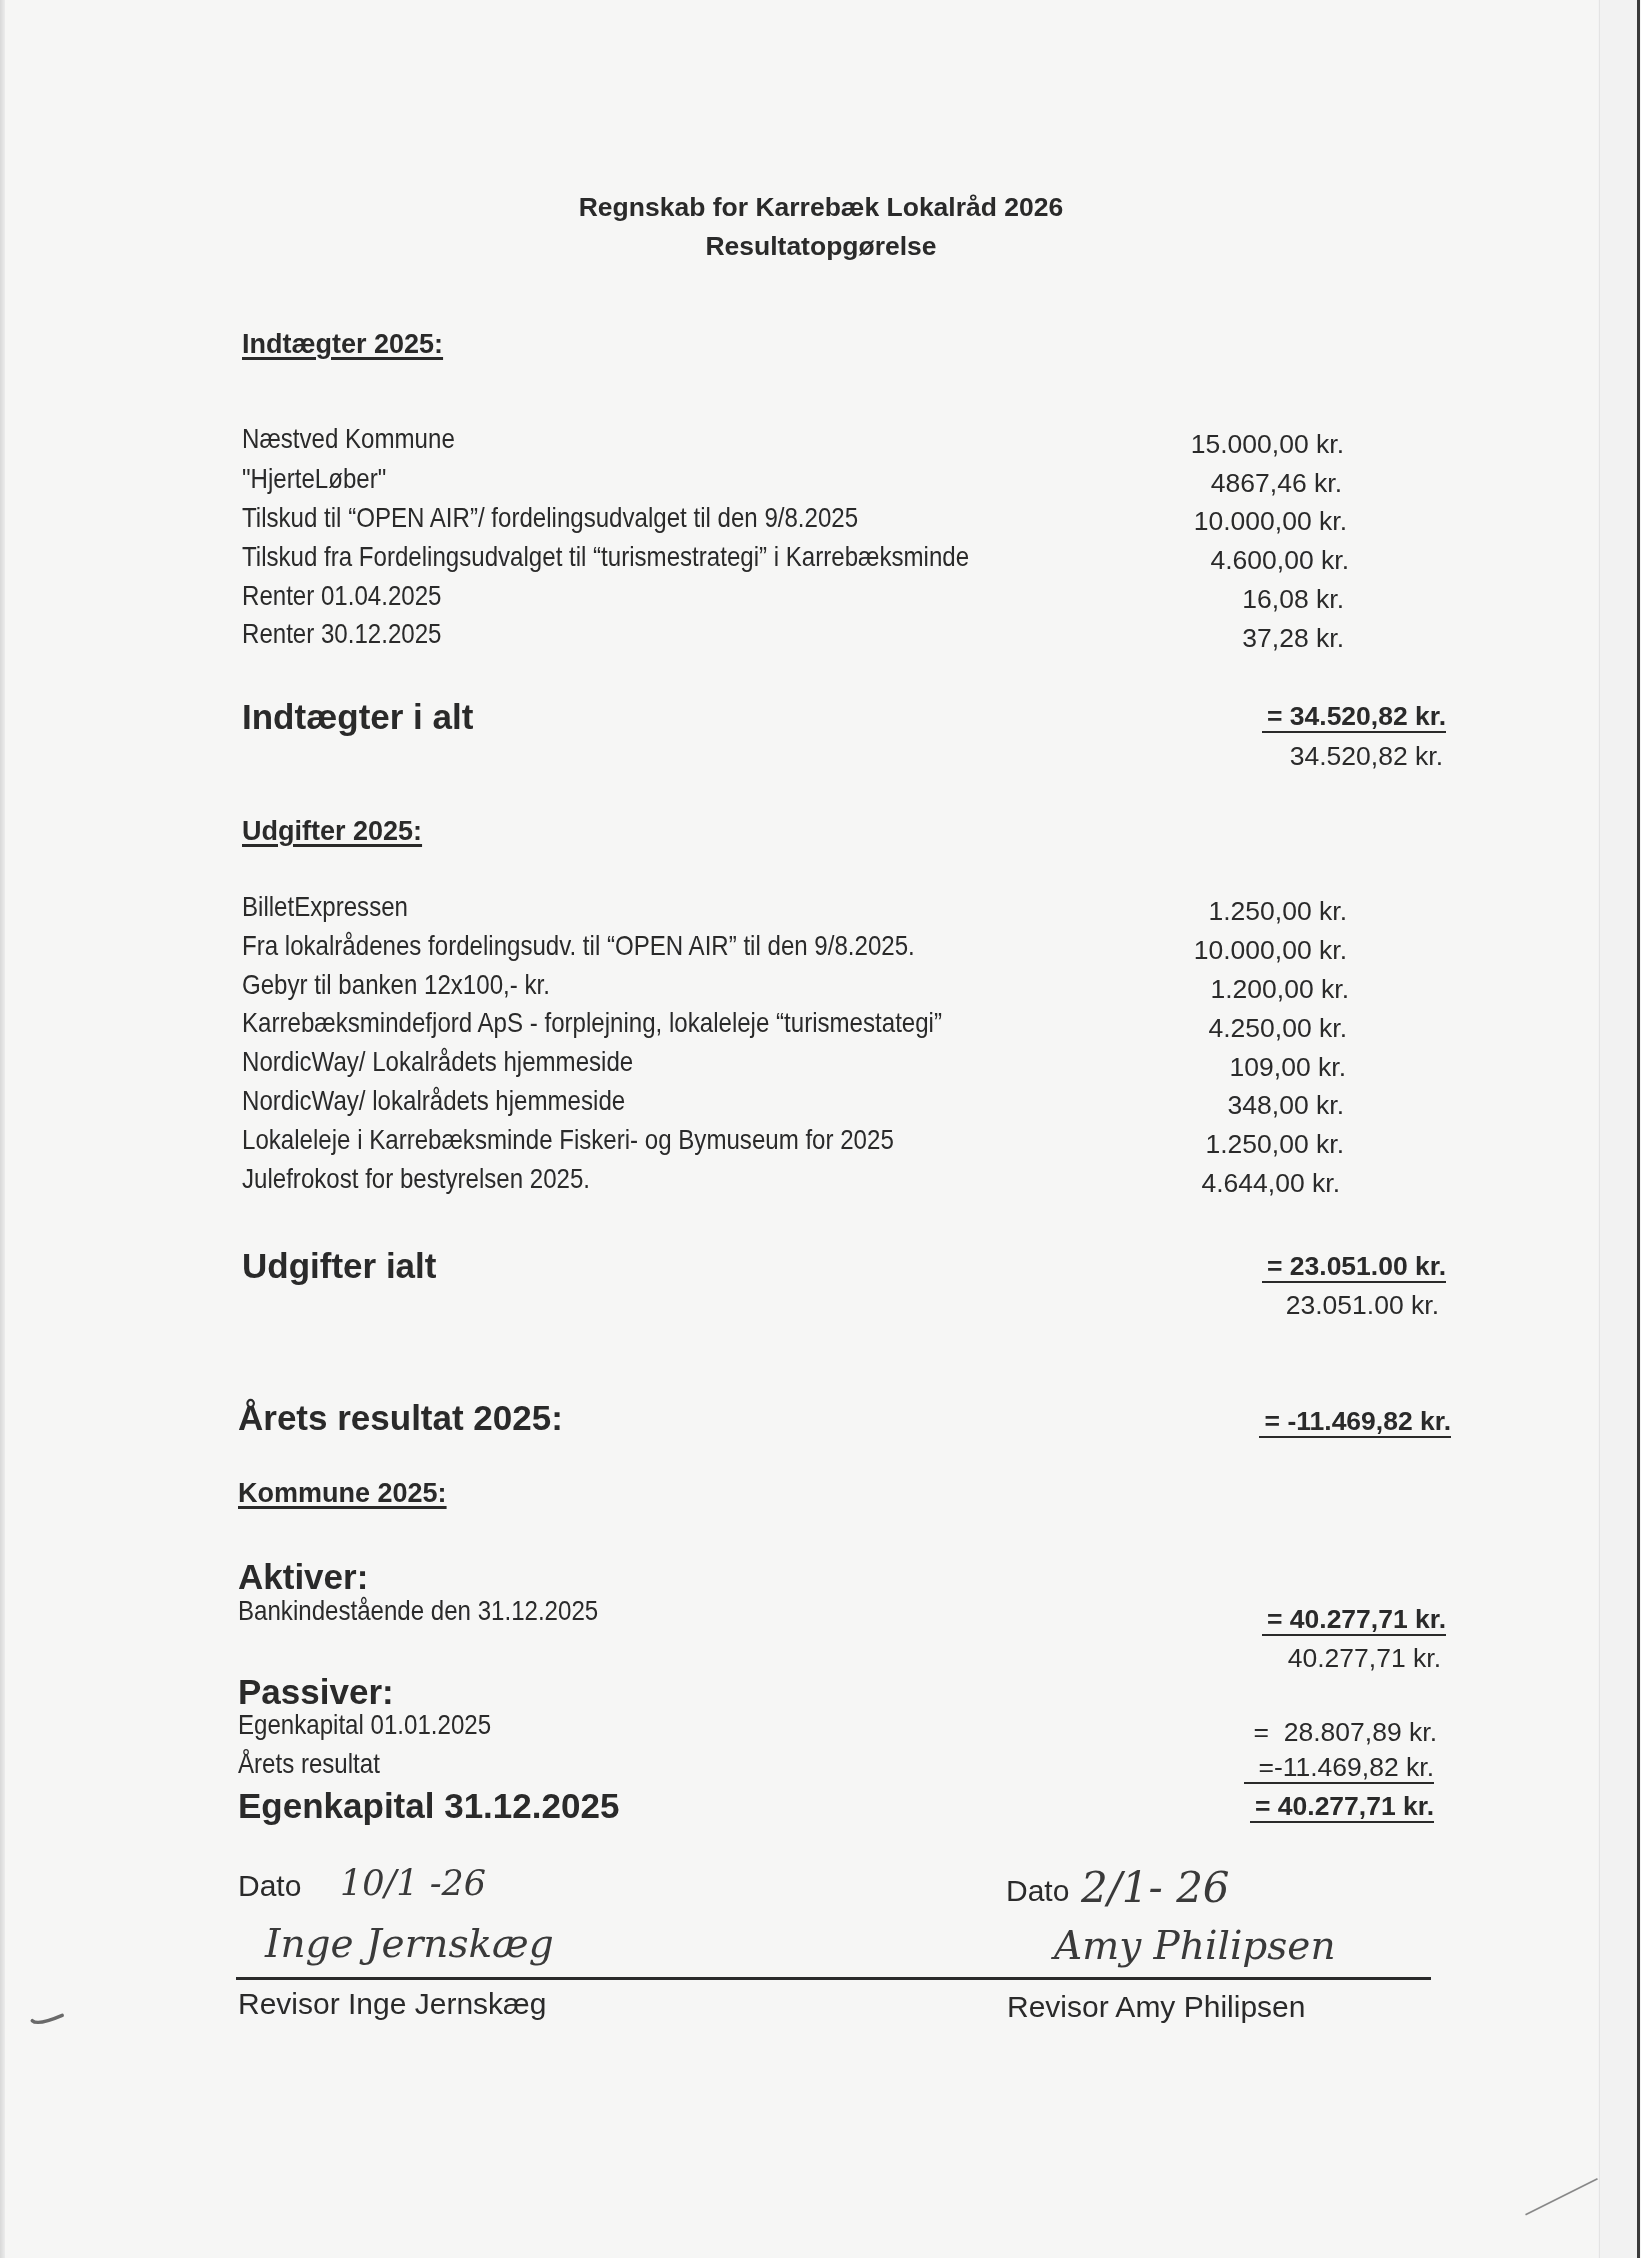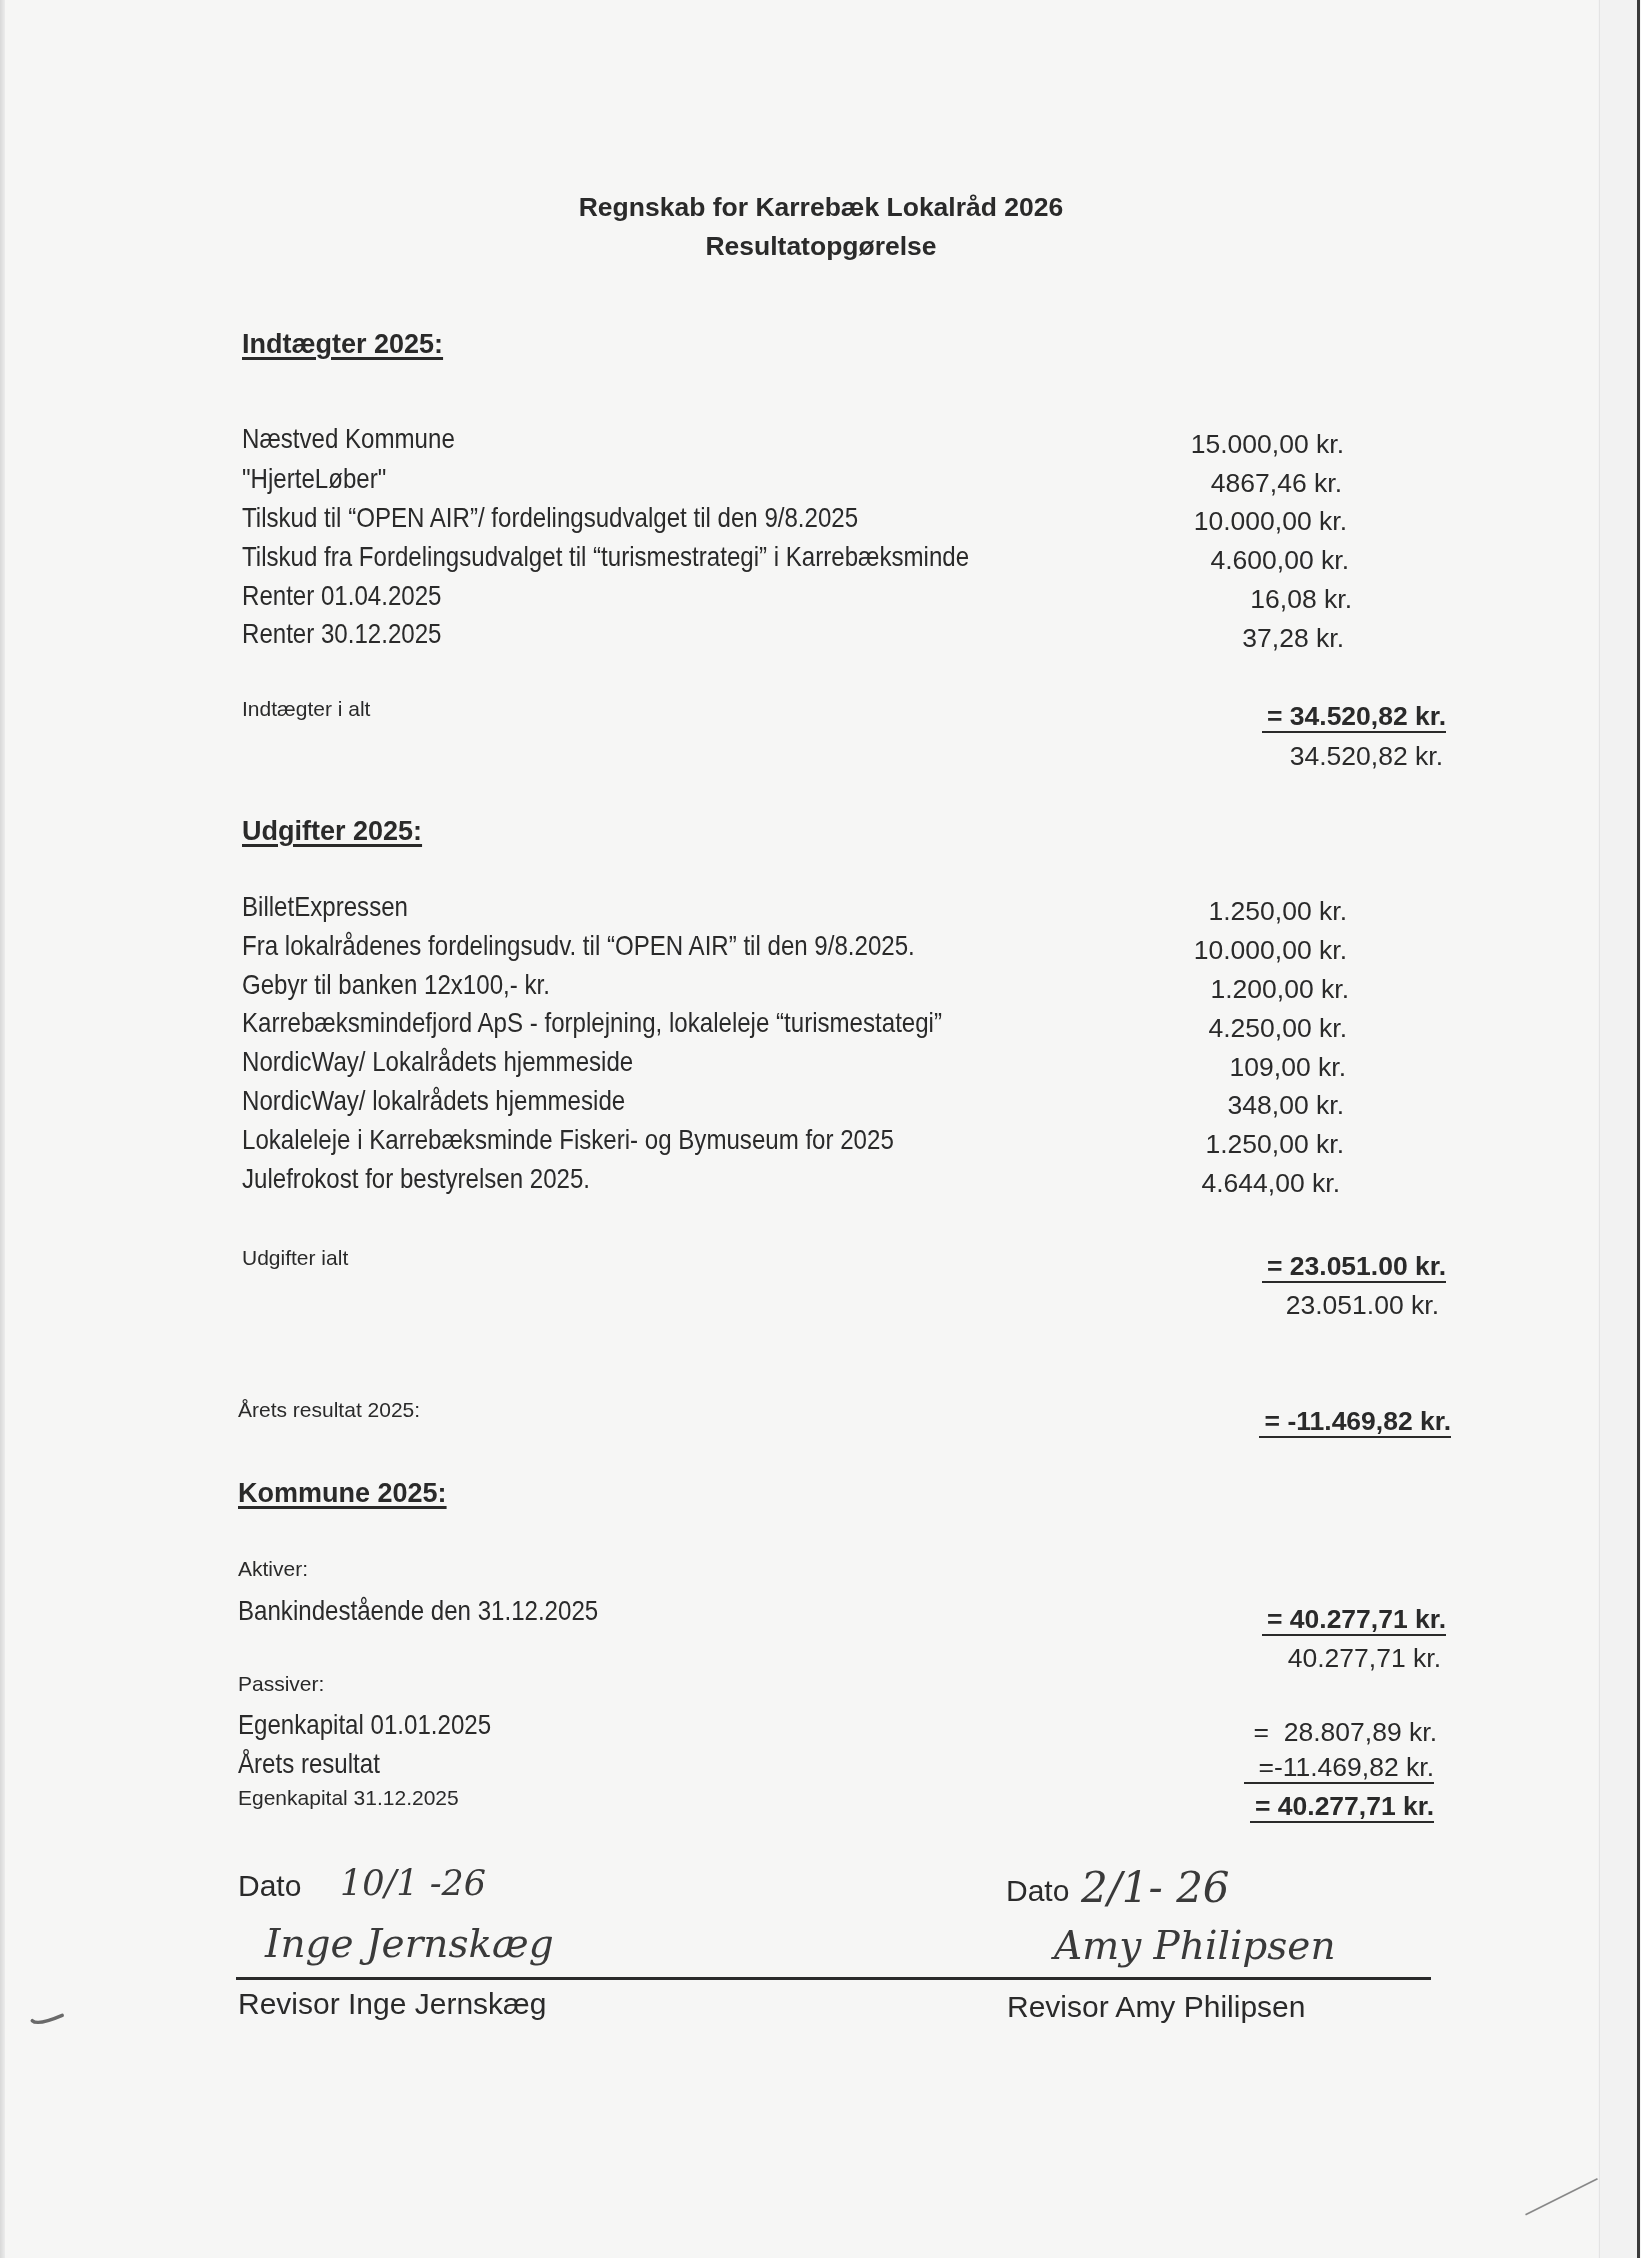--- a/index.html
+++ b/index.html
@@ -20,21 +20,21 @@
     .scan-edge-right {
       position: absolute; left: 1637px; top: 0; width: 2.6px; height: 2258px; background: #3b3b3b;
     }
     .scan-edge-left {
       position: absolute; left: 0; top: 0; width: 5.3px; height: 2258px;
       background: linear-gradient(to right, #d8d8d8, #ececec);
     }
     .abs { position: absolute; white-space: nowrap; }
     .title { font-weight: bold; font-size: 26.5px; text-align: center; width: 1642px; left: 0; }
     .heading { font-weight: bold; font-size: 27px; text-decoration: underline; text-underline-offset: 3.5px; text-decoration-thickness: 2.6px; }
-    .subhead { font-weight: normal; font-size: 21px; }
+    .subhead { font-weight: bold; font-size: 35px; }
     .label { font-size: 28px; transform: scaleX(0.86); transform-origin: left center; }
     .amount { font-size: 26.5px; text-align: right; }
     .amount-bold { font-size: 26.5px; font-weight: bold; text-align: right; border-bottom: 2.6px solid #2a2a2a; line-height: 30px; padding-left: 5.3px; }
     .amount-ul { font-size: 26.5px; text-align: right; border-bottom: 2.6px solid #2a2a2a; line-height: 30px; padding-left: 14px; }
     .hand { font-family: "DejaVu Serif", serif; font-style: italic; font-size: 35px; color: #3a3a3a; }
     .sigline { position: absolute; height: 2.6px; background: #2a2a2a; }
     .sigtext { font-size: 30px; }
   </style>
 </head>
 <body>
@@ -56,21 +56,21 @@
   <div class="abs label" style="left:242px; top:463px;">"HjerteLøber"</div>
   <div class="abs amount" style="right:300px; top:468px;">4867,46 kr.</div>
 
   <div class="abs label" style="left:242px; top:502px;">Tilskud til “OPEN AIR”/ fordelingsudvalget til den 9/8.2025</div>
   <div class="abs amount" style="right:295px; top:506px;">10.000,00 kr.</div>
 
   <div class="abs label" style="left:242px; top:541px;">Tilskud fra Fordelingsudvalget til “turismestrategi” i Karrebæksminde</div>
   <div class="abs amount" style="right:293px; top:545px;">4.600,00 kr.</div>
 
   <div class="abs label" style="left:242px; top:580px;">Renter 01.04.2025</div>
-  <div class="abs amount" style="right:290px; top:584px;margin-left:46px;">16,08 kr.</div>
+  <div class="abs amount" style="right:298px; top:584px;margin-left:46px;">16,08 kr.</div>
 
   <div class="abs label" style="left:242px; top:618px;">Renter 30.12.2025</div>
   <div class="abs amount" style="right:298px; top:623px;">37,28 kr.</div>
 </div>
 
 <div class="abs subhead" style="left:242px; top:697px;">Indtægter i alt</div>
 <div class="abs amount-bold" style="right:196px; top:701px;">= 34.520,82 kr.</div>
 <div class="abs amount" style="right:199px; top:741px;">34.520,82 kr.</div>
 
 <div class="abs heading" style="left:242px; top:816px;">Udgifter 2025:</div>

